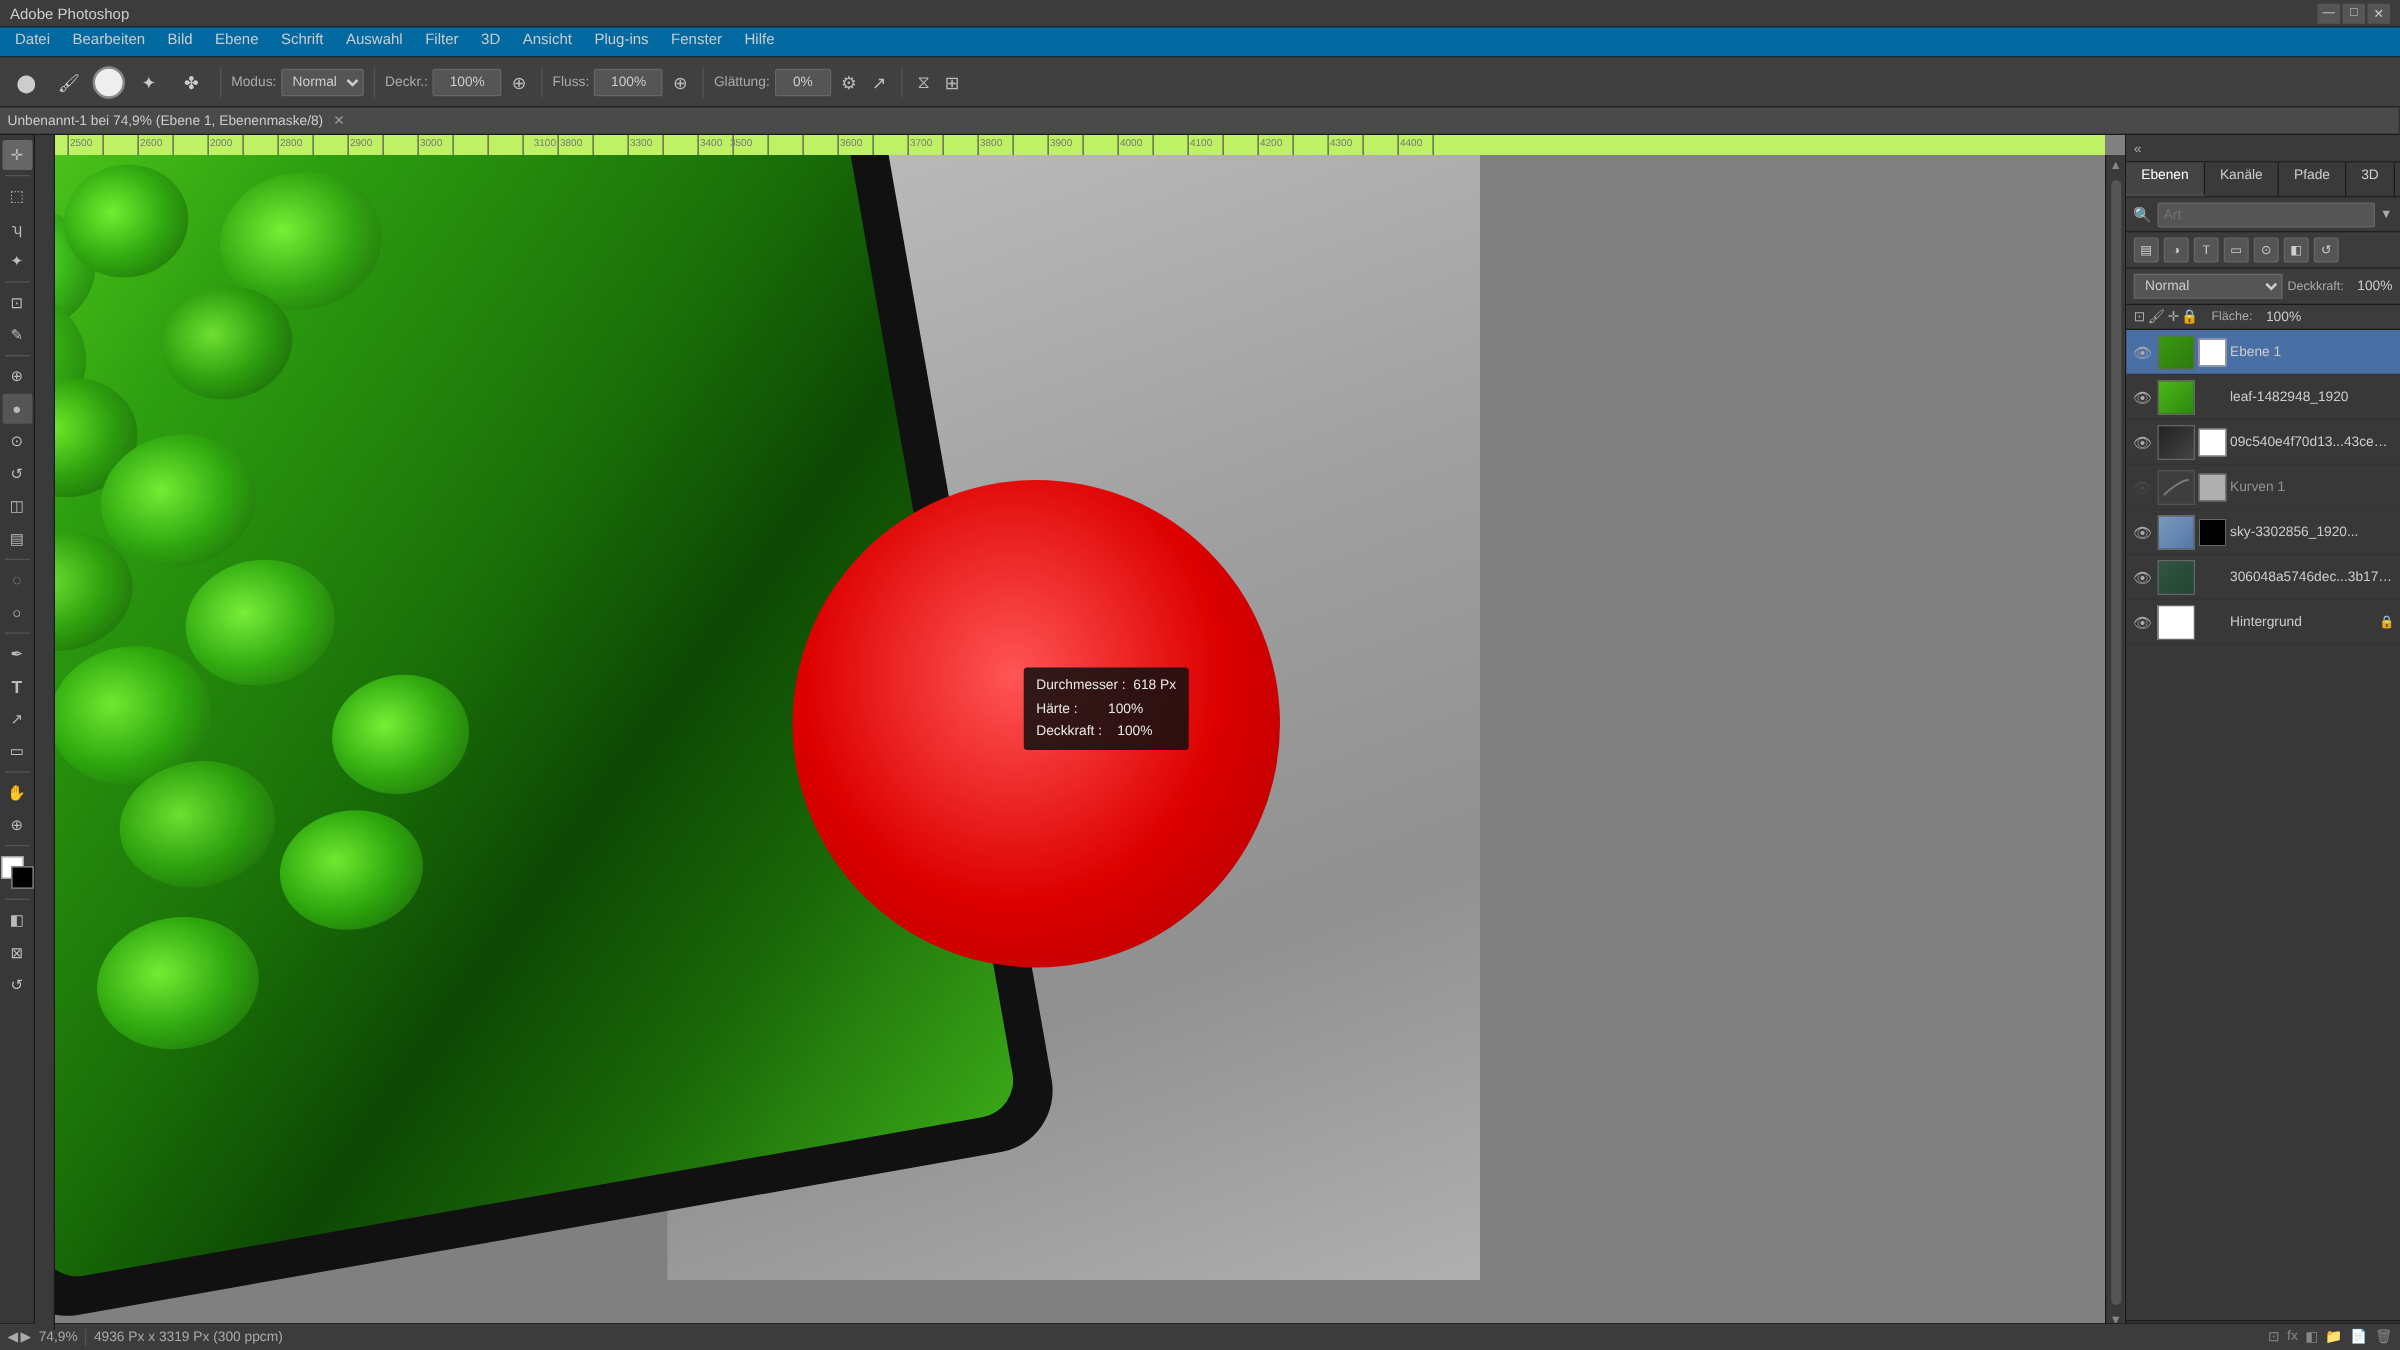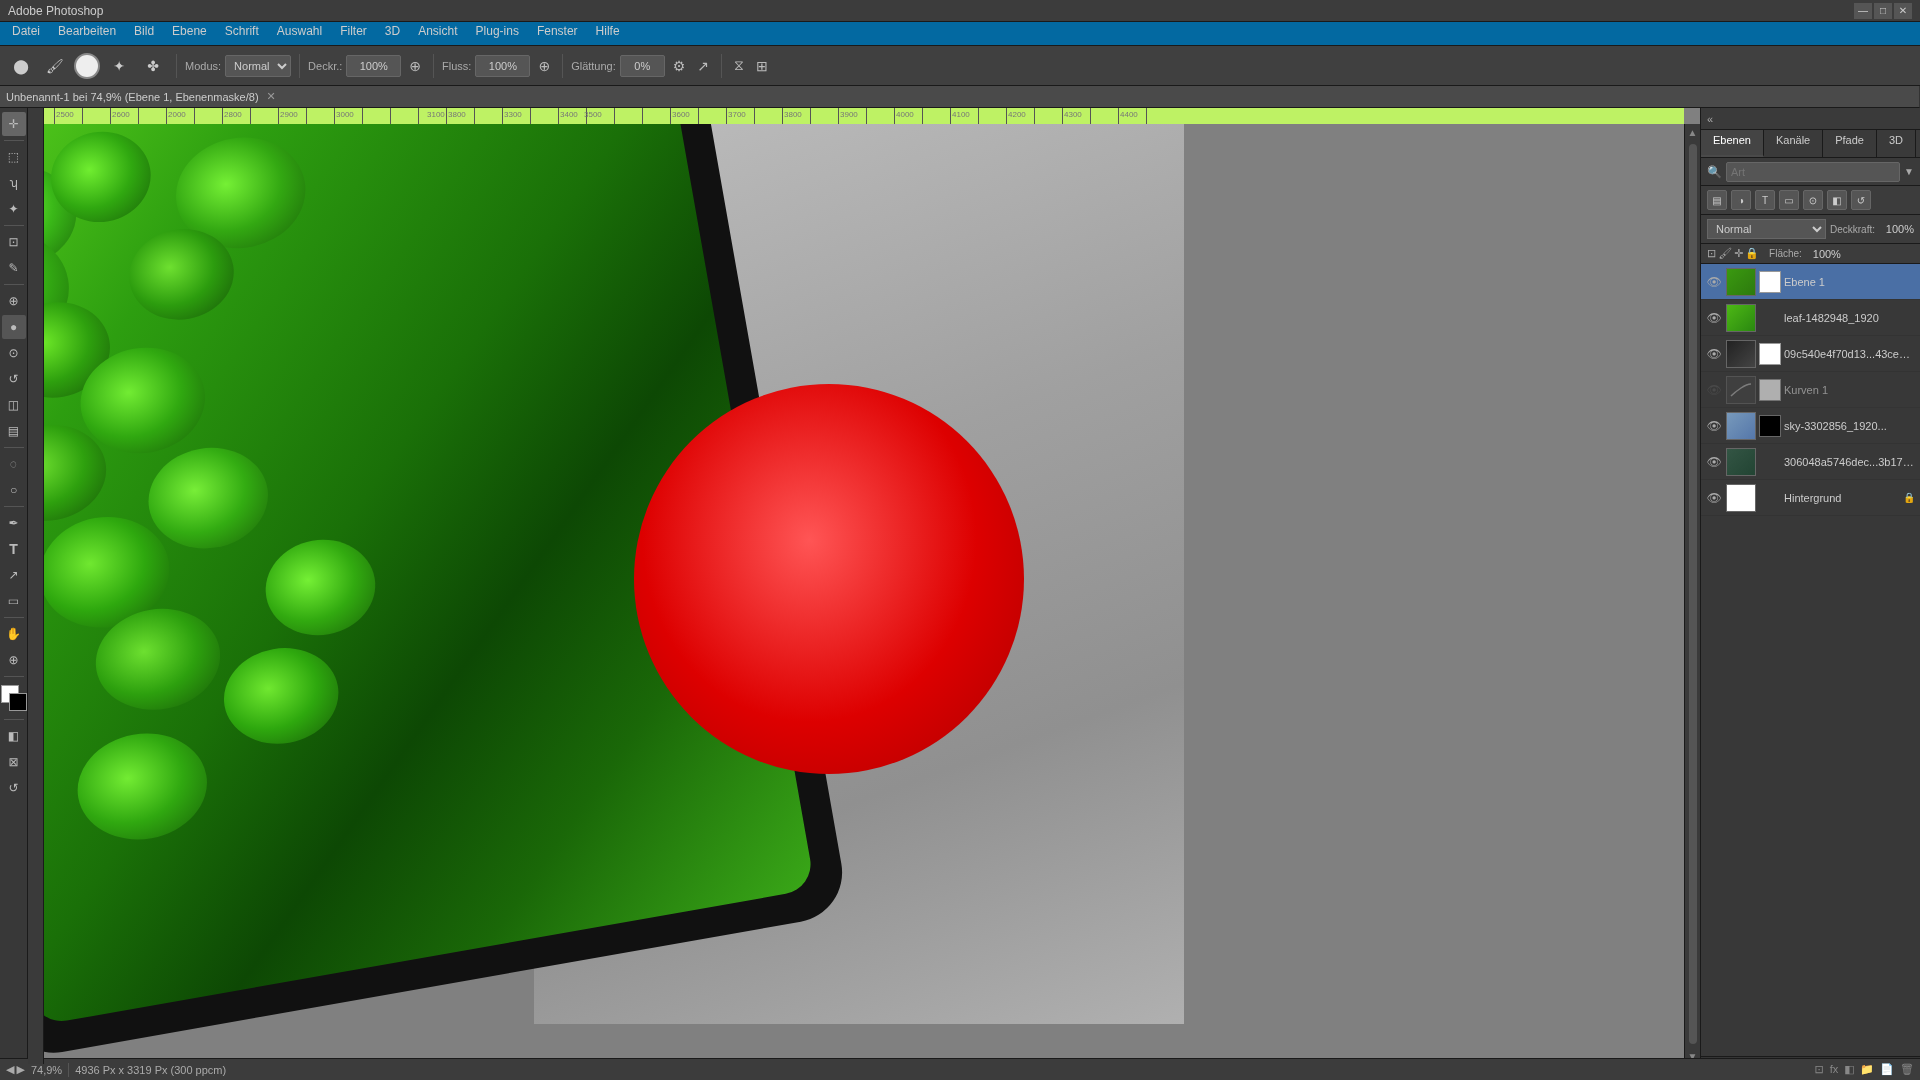--- a/index.html
+++ b/index.html
@@ -356,20 +356,25 @@
             <div style="position:absolute;top:400px;left:80px;width:130px;height:110px;background:radial-gradient(ellipse at 40% 40%,#70e830 0%,#2ea80e 50%,#185c08 100%);border-radius:50%;"></div>
             <div style="position:absolute;top:460px;left:300px;width:110px;height:95px;background:radial-gradient(ellipse at 40% 40%,#75f035 0%,#32aa10 50%,#196208 100%);border-radius:50%;"></div>
             <div style="position:absolute;top:500px;left:120px;width:125px;height:100px;background:radial-gradient(ellipse at 40% 40%,#6de030 0%,#2da00e 50%,#175808 100%);border-radius:50%;"></div>
             <div style="position:absolute;top:560px;left:240px;width:115px;height:95px;background:radial-gradient(ellipse at 40% 40%,#70e830 0%,#2ea80e 50%,#185c08 100%);border-radius:50%;"></div>
             <div style="position:absolute;top:620px;left:80px;width:130px;height:105px;background:radial-gradient(ellipse at 40% 40%,#73ec33 0%,#30a810 50%,#186008 100%);border-radius:50%;"></div>
           </div>
         </div>
 
         <div id="red-circle" style="position:absolute;top:260px;left:590px;width:390px;height:390px;background:radial-gradient(ellipse at 45% 40%,#ff5555 0%,#dd0000 55%,#bb0000 85%,#990000 100%);border-radius:50%;"></div>
 
+        <div id="brush-tooltip" style="position:absolute;top:410px;left:775px;background:rgba(15,15,15,0.85);color:#e8e8e8;padding:5px 10px;font-size:11px;border-radius:3px;line-height:1.7;white-space:nowrap;">
+          <div>Durchmesser :&nbsp; 618 Px</div>
+          <div>Härte :&nbsp;&nbsp;&nbsp;&nbsp;&nbsp;&nbsp;&nbsp; 100%</div>
+          <div>Deckkraft :&nbsp;&nbsp;&nbsp; 100%</div>
+        </div>
       </div>
     </div>
 
     <div style="position:absolute;bottom:0;left:16px;right:16px;height:16px;background:#3a3a3a;border-top:1px solid #1a1a1a;display:flex;align-items:center;">
       <div style="width:16px;height:16px;display:flex;align-items:center;justify-content:center;color:#888;font-size:10px;cursor:pointer;">◀</div>
       <div style="flex:1;height:8px;background:#555;border-radius:4px;margin:0 4px;cursor:pointer;"></div>
       <div style="width:16px;height:16px;display:flex;align-items:center;justify-content:center;color:#888;font-size:10px;cursor:pointer;">▶</div>
     </div>
 
     <div style="position:absolute;right:0;top:16px;width:16px;bottom:16px;background:#3a3a3a;border-left:1px solid #1a1a1a;display:flex;flex-direction:column;align-items:center;">

